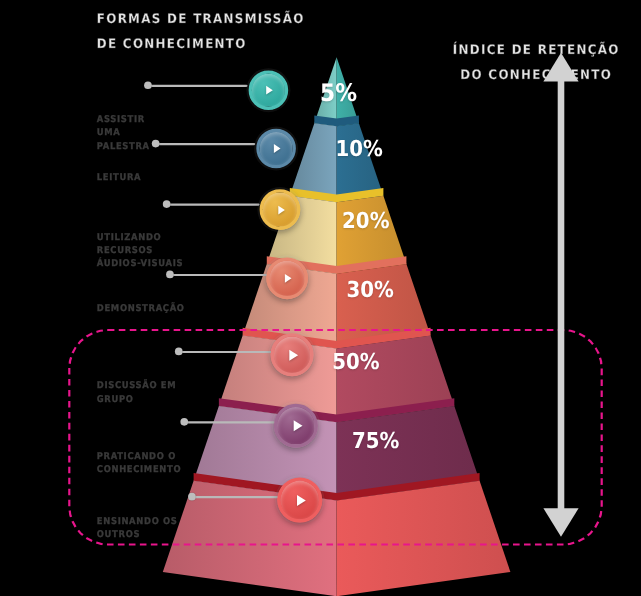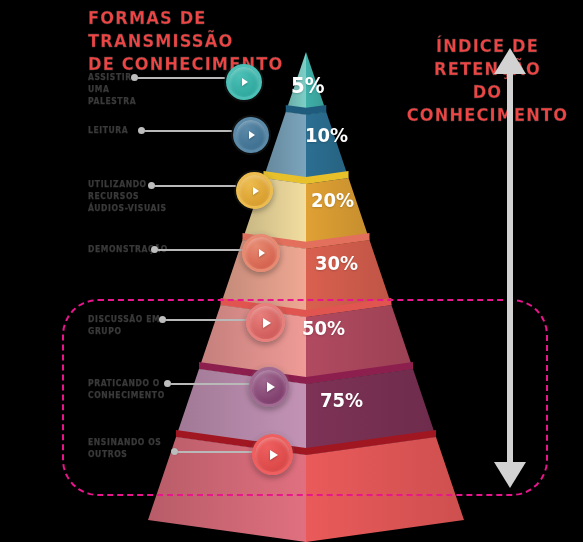--- a/index.html
+++ b/index.html
@@ -1,23 +1,23 @@
 <!DOCTYPE html>
 <html><head>
 <meta charset="utf-8">
 <style>
   html,body{margin:0;padding:0;background:#000;}
   body{width:583px;height:542px;overflow:hidden;font-family:"DejaVu Sans Condensed","Liberation Sans",sans-serif;}
   #stage{position:relative;width:583px;height:542px;background:#000;}
 
   .title{
     position:absolute;
-    color:#ef4444;
+    color:#e5e5e5;
     font-weight:bold;
-    font-size:18px;
+    font-size:12px;
     letter-spacing:1.2px;
     line-height:23px;
     text-transform:uppercase;
     font-family:"DejaVu Sans Condensed","Liberation Sans",sans-serif;
     -webkit-text-stroke:0.3px #3b3b3b;
   }
   #title-left{left:88px;top:6px;width:260px;}
   #title-right{left:395px;top:2px;width:185px;text-align:center;margin-top:32px;}
 
   
@@ -41,20 +41,21 @@
     color:#3a3a3a;
     font-size:8.5px;
     font-weight:bold;
     letter-spacing:0.6px;
     line-height:12px;
     text-transform:uppercase;
     text-align:left;
     font-family:"DejaVu Sans Condensed","Liberation Sans",sans-serif;
     -webkit-text-stroke:0.25px #3a3a3a;
     white-space:pre-line;
+    margin-top:32px;
   }
   .dot{
     position:absolute;width:7px;height:7px;border-radius:50%;
     background:#bdbdbd;box-shadow:0 0 1px rgba(0,0,0,.4);
   }
   .lead{
     position:absolute;height:2px;background:#b9b9b9;border-radius:1px;
   }
 
   

